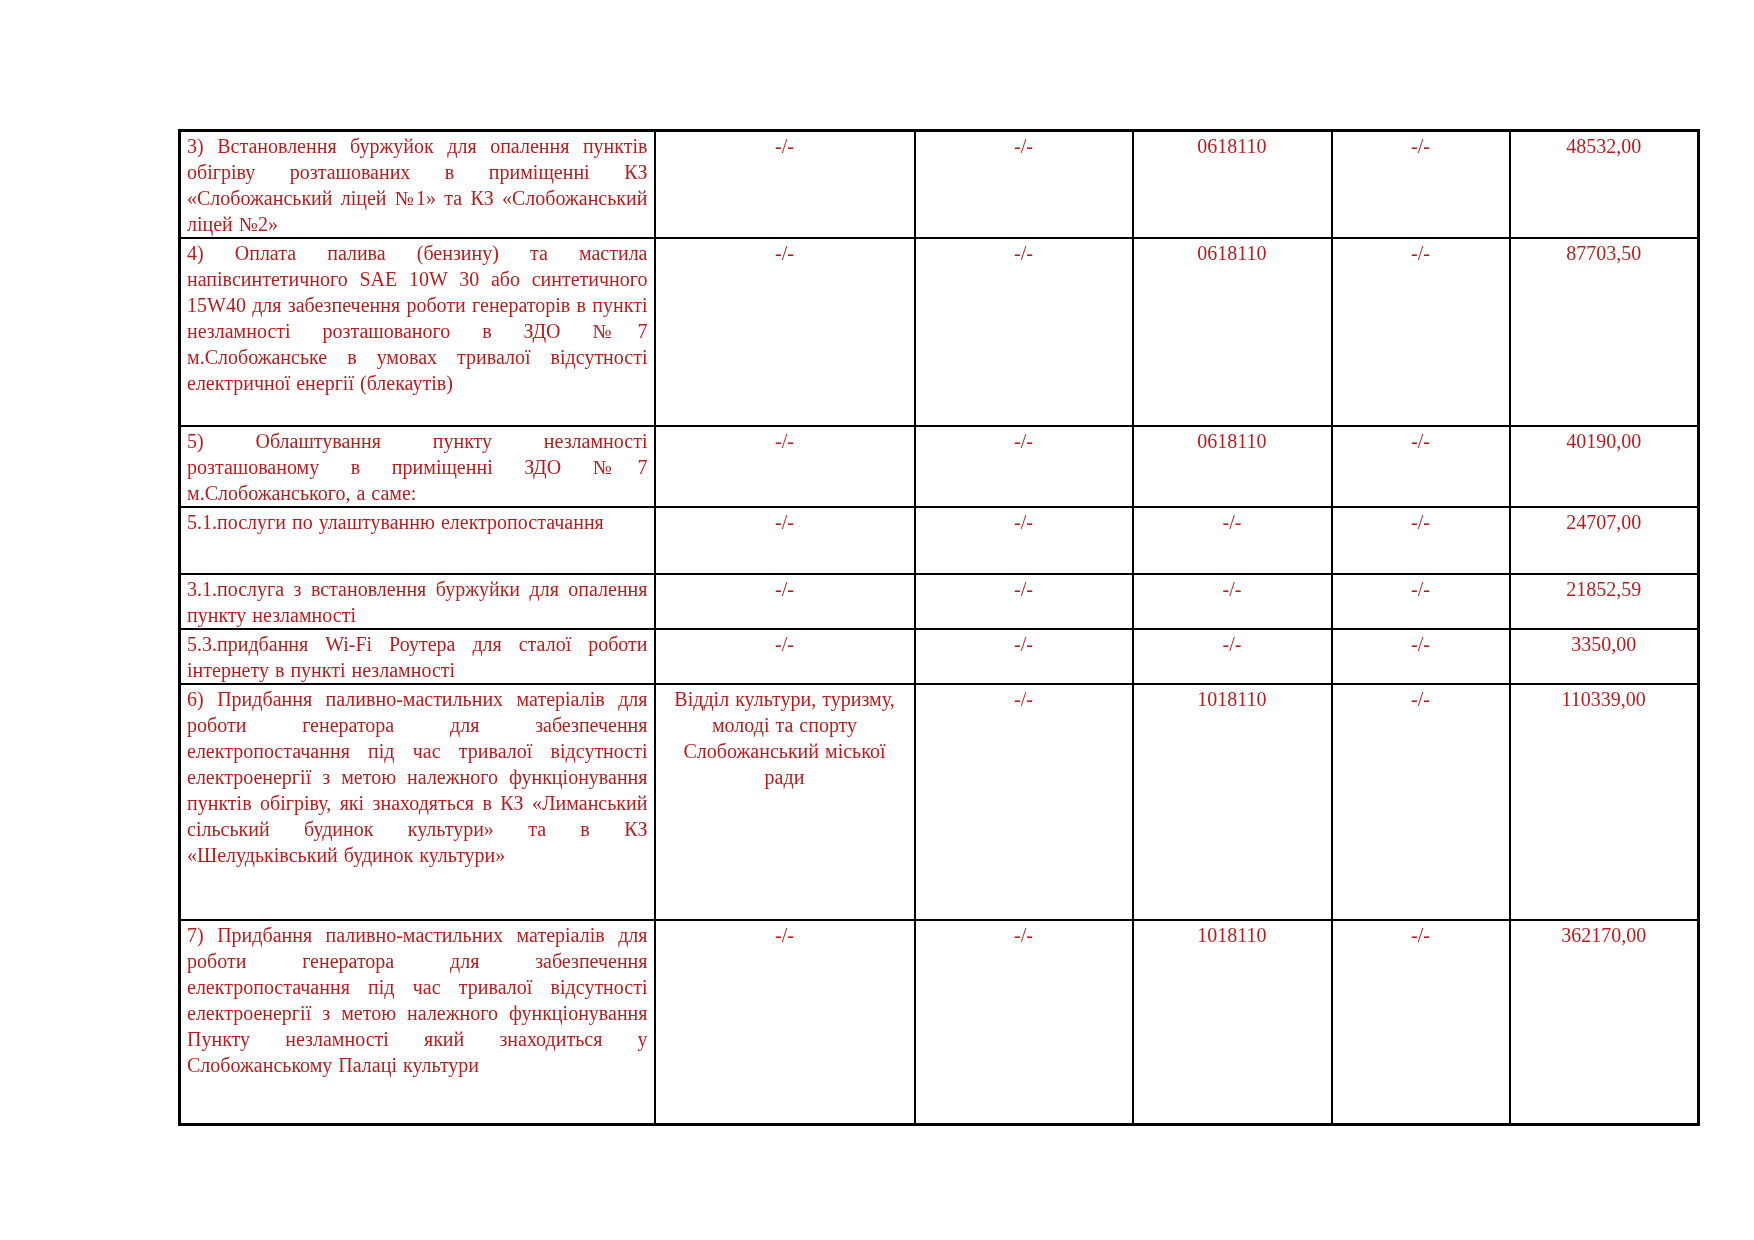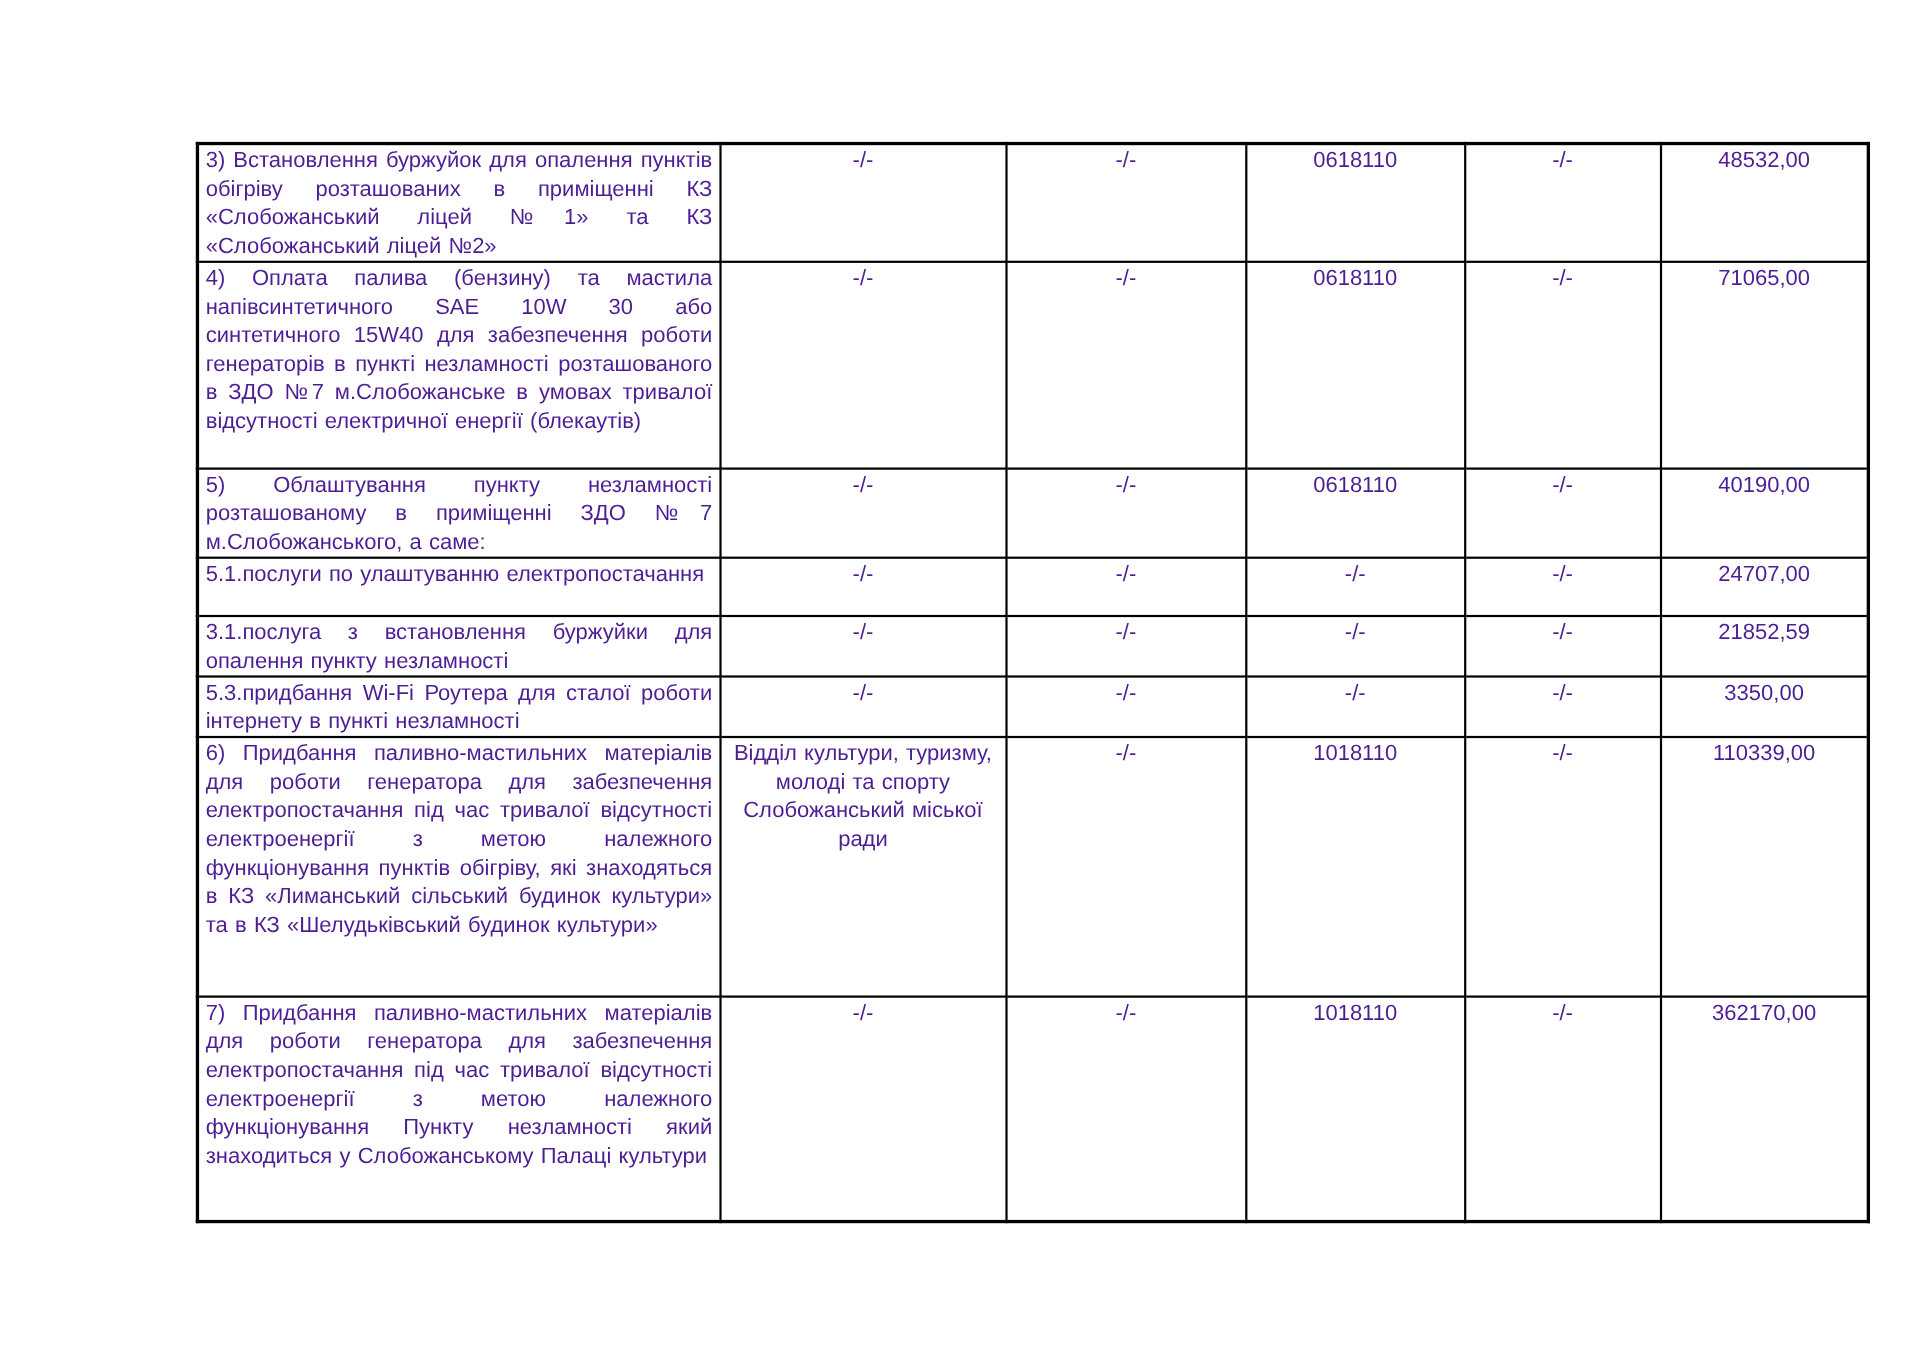--- a/index.html
+++ b/index.html
@@ -5,22 +5,22 @@
   html, body {
     margin: 0;
     padding: 0;
     background: #ffffff;
   }
   .page {
     position: relative;
     width: 1754px;
     height: 1240px;
     background: #ffffff;
-    font-family: Liberation Sans, sans-serif;
-    color: #4c1d95;
+    font-family: Liberation Serif, serif;
+    color: #b91c1c;
     overflow: hidden;
   }
   table.doc-table {
     position: absolute;
     left: 178px;
     top: 129px;
     width: 1519px;
     border-collapse: collapse;
     table-layout: fixed;
     border: 3px solid #000000;
@@ -63,31 +63,31 @@
         <td class="ctr">0618110</td>
         <td class="ctr">-/-</td>
         <td class="ctr">48532,00</td>
       </tr>
       <tr style="height:188px">
         <td class="desc">4) Оплата палива (бензину) та мастила напівсинтетичного SAE 10W 30 або синтетичного 15W40  для забезпечення роботи генераторів в пункті незламності розташованого в ЗДО №7 м.Слобожанське в умовах тривалої відсутності електричної енергії (блекаутів)</td>
         <td class="ctr">-/-</td>
         <td class="ctr">-/-</td>
         <td class="ctr">0618110</td>
         <td class="ctr">-/-</td>
-        <td class="ctr">71065,00</td>
+        <td class="ctr">87703,50</td>
       </tr>
       <tr style="height:81px">
         <td class="desc">5) Облаштування пункту незламності розташованому в приміщенні ЗДО №7 м.Слобожанського, а саме:</td>
         <td class="ctr">-/-</td>
         <td class="ctr">-/-</td>
         <td class="ctr">0618110</td>
         <td class="ctr">-/-</td>
         <td class="ctr">40190,00</td>
       </tr>
-      <tr style="height:53px">
+      <tr style="height:67px">
         <td class="desc">5.1.послуги по улаштуванню електропостачання</td>
         <td class="ctr">-/-</td>
         <td class="ctr">-/-</td>
         <td class="ctr">-/-</td>
         <td class="ctr">-/-</td>
         <td class="ctr">24707,00</td>
       </tr>
       <tr style="height:53px">
         <td class="desc">3.1.послуга з встановлення буржуйки для опалення пункту незламності</td>
         <td class="ctr">-/-</td>

